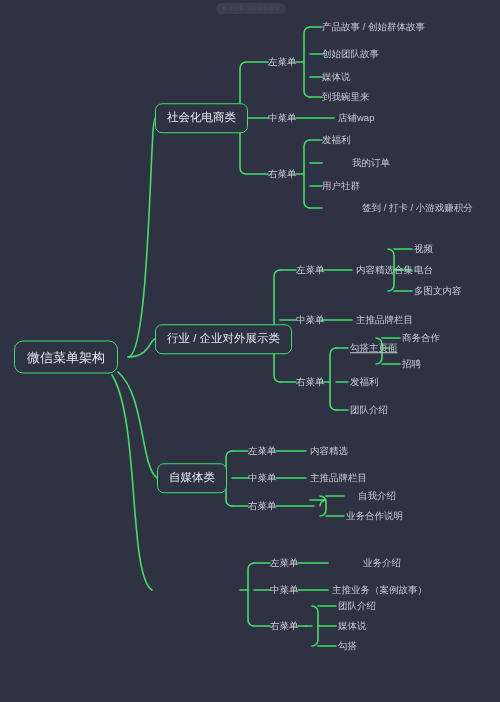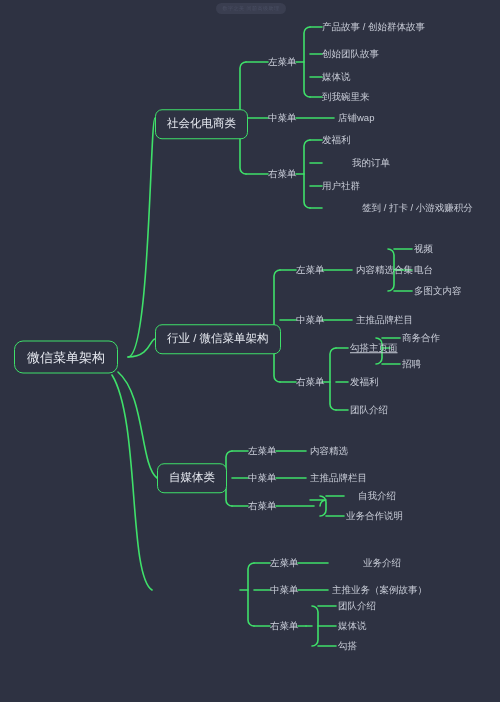--- a/index.html
+++ b/index.html
@@ -164,37 +164,37 @@
       <path d="M306,626 H312"></path>
       <path d="M318,606 H336"></path>
       <path d="M318,626 H336"></path>
       <path d="M318,646 H336"></path>
 
     </g>
   </svg>
 
   <div class="node boxed root" style="left:14px; top:357px;border-radius:9px;">微信菜单架构</div>
 
-  <div class="node boxed branch" style="left:155px; top:124px;">社会化电商类</div>
+  <div class="node boxed branch" style="left:155px; top:118px;">社会化电商类</div>
   <div class="node menu" style="left:268px; top:62px;">左菜单</div>
   <div class="node leaf" style="left:322px; top:27px;">产品故事 / 创始群体故事</div>
   <div class="node leaf" style="left:322px; top:54px;">创始团队故事</div>
   <div class="node leaf" style="left:322px; top:77px;">媒体说</div>
   <div class="node leaf" style="left:322px; top:97px;">到我碗里来</div>
 
   <div class="node menu" style="left:268px; top:118px;">中菜单</div>
   <div class="node leaf" style="left:338px; top:118px;">店铺wap</div>
 
   <div class="node menu" style="left:268px; top:174px;">右菜单</div>
   <div class="node leaf" style="left:322px; top:140px;">发福利</div>
   <div class="node leaf" style="left:322px; top:163px;margin-left:30px;">我的订单</div>
   <div class="node leaf" style="left:322px; top:186px;">用户社群</div>
   <div class="node leaf" style="left:316px; top:208px;margin-left:46px;">签到 / 打卡 / 小游戏赚积分</div>
 
-  <div class="node boxed branch" style="left:155px; top:339px;">行业 / 微信菜单架构</div>
+  <div class="node boxed branch" style="left:155px; top:339px;">行业 / 企业对外展示类</div>
   <div class="node menu" style="left:296px; top:270px;">左菜单</div>
   <div class="node leaf" style="left:356px; top:270px;">内容精选合集</div>
   <div class="node leaf" style="left:414px; top:249px;">视频</div>
   <div class="node leaf" style="left:414px; top:270px;">电台</div>
   <div class="node leaf" style="left:414px; top:291px;">多图文内容</div>
 
   <div class="node menu" style="left:296px; top:320px;">中菜单</div>
   <div class="node leaf" style="left:356px; top:320px;">主推品牌栏目</div>
 
   <div class="node menu" style="left:296px; top:382px;">右菜单</div>

